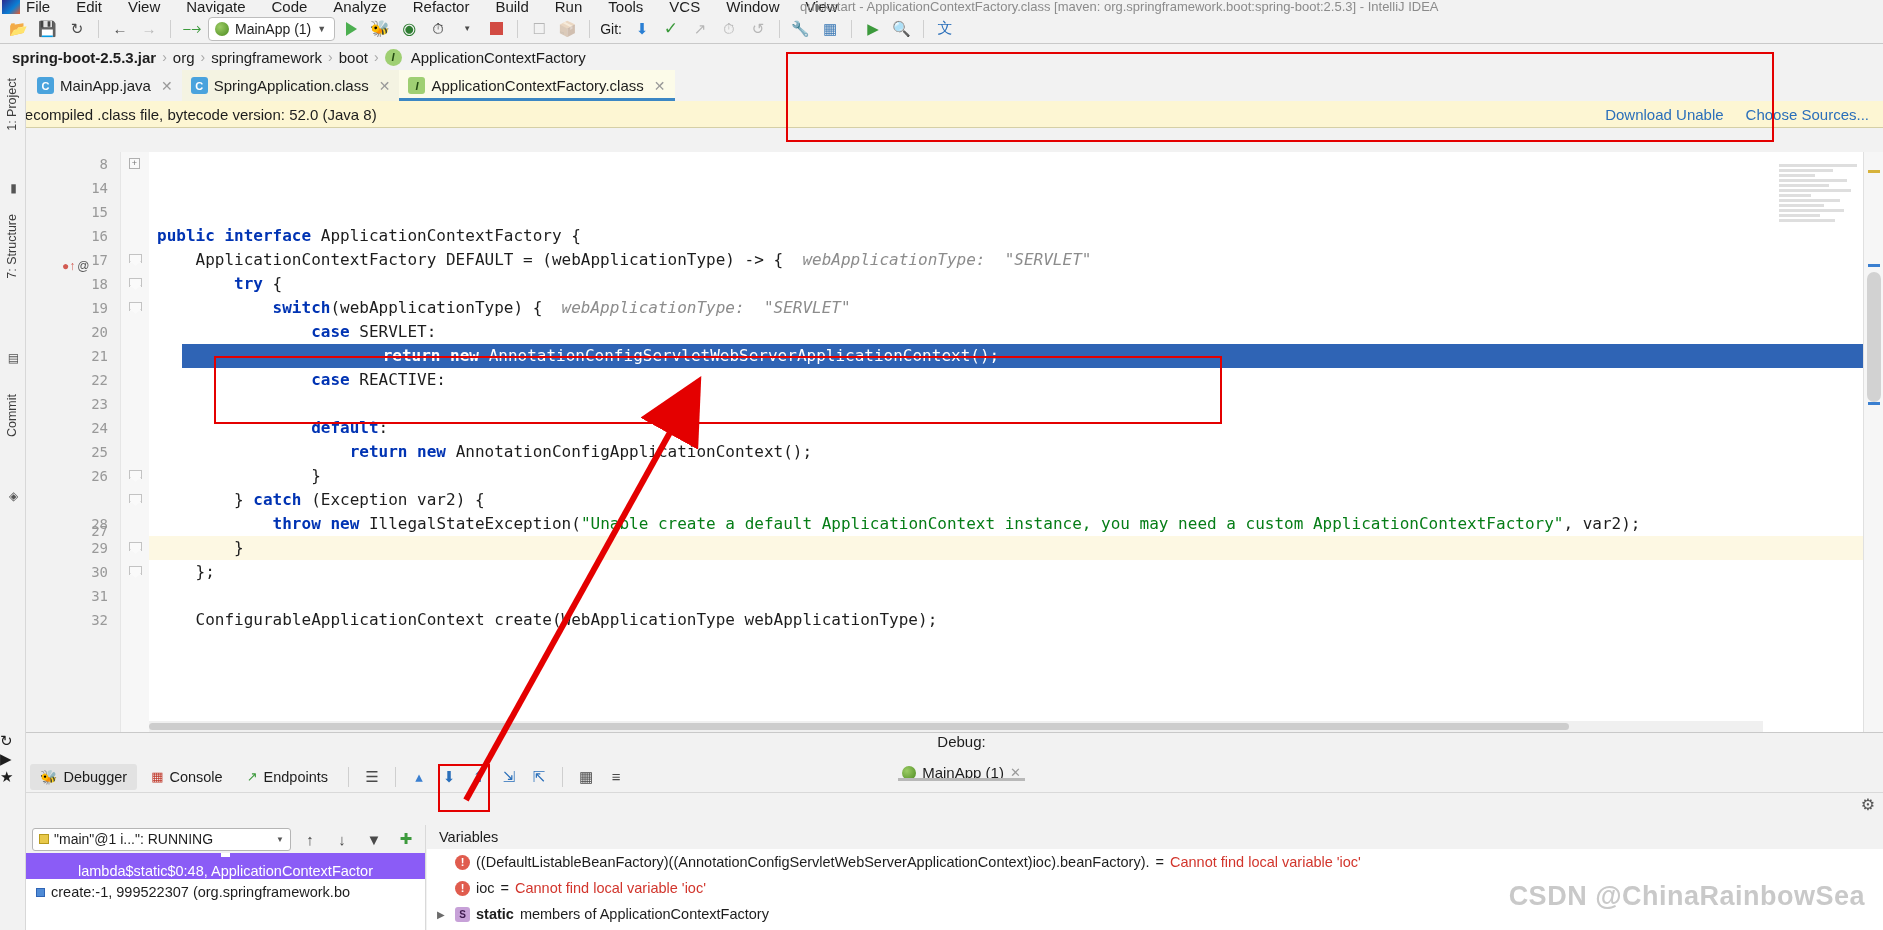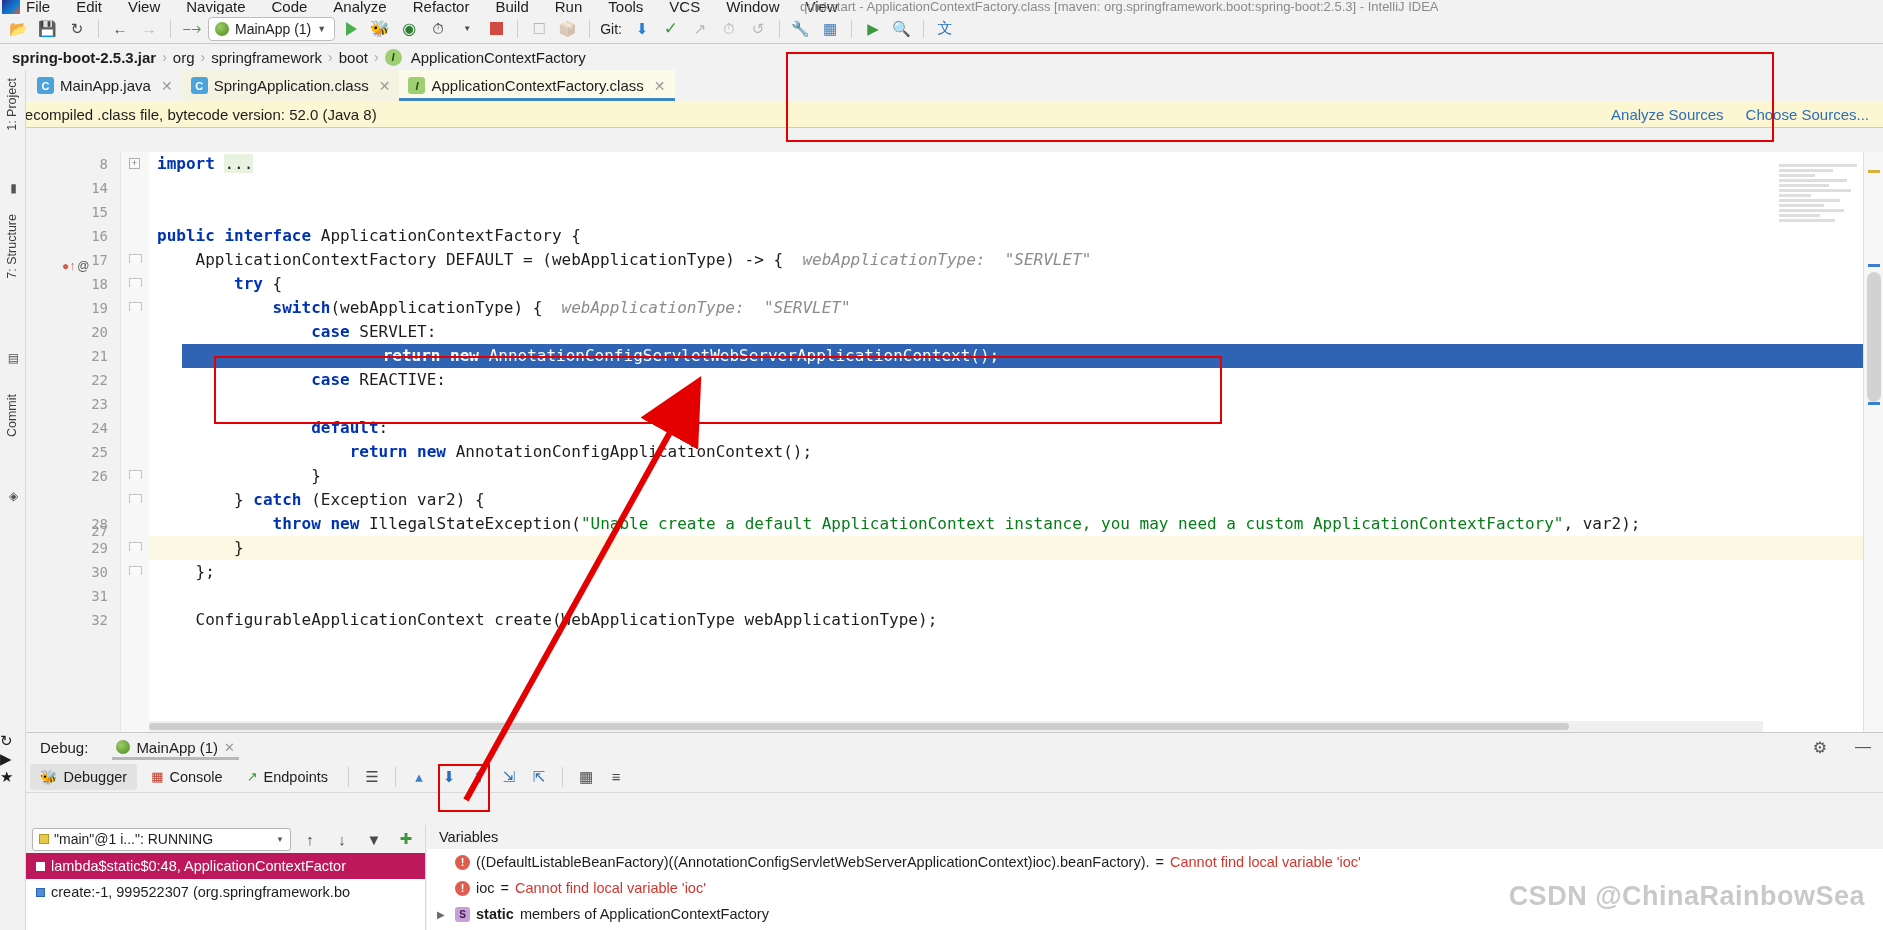--- a/index.html
+++ b/index.html
@@ -105,35 +105,35 @@
   #minimap{position:absolute;right:20px;top:10px;width:90px;height:110px;background:#fff;opacity:.6;}
   #minimap div{height:3px;margin:2px 6px;background:#c9c9c9;}
   #scrollthumb{position:absolute;right:2px;top:120px;width:14px;height:130px;background:#d2d2d2;border-radius:7px;}
   .mark{position:absolute;right:3px;width:12px;height:3px;}
 
   #hsb{position:absolute;left:123px;right:120px;bottom:0;height:11px;background:#f0f0f0;}
   #hsb i{position:absolute;left:0;top:2px;width:88%;height:7px;background:#cdcdcd;border-radius:4px;display:block;}
 
   
   #debugpanel{position:absolute;left:26px;right:0;top:732px;bottom:0;background:#f2f2f2;border-top:1px solid #c9c9c9;}
-  #dbgheader{height:28px;display:flex;align-items:center;padding-left:14px;gap:20px;font-size:15px;}
+  #dbgheader{height:28px;display:flex;align-items:center;padding-left:14px;gap:14px;font-size:15px;flex-direction:column;}
   #dbgheader .tabd{display:flex;align-items:center;gap:6px;padding:0 8px;height:26px;position:relative;cursor:pointer;}
   #dbgheader .tabd:after{content:"";position:absolute;left:4px;right:4px;bottom:0;height:3px;background:#b8b8b8;}
   #dbgheader .gear{margin-left:auto;margin-right:8px;}
   #dbgtoolbar{height:32px;display:flex;align-items:center;padding-left:4px;gap:4px;border-bottom:1px solid #d9d9d9;background:#f2f2f2;}
   .dtab{display:flex;align-items:center;gap:6px;padding:0 10px;height:26px;font-size:14.5px;cursor:pointer;border-radius:3px;}
   .dtab.on{background:#e2e2e2;}
   .dsep{width:1px;height:20px;background:#cfcfcf;margin:0 6px;}
   #framescol{position:absolute;left:0;top:92px;bottom:0;width:400px;border-right:1px solid #d9d9d9;background:#fff;}
   #frameshdr{height:24px;background:#f2f2f2;display:flex;align-items:center;padding-left:10px;font-size:14.5px;}
   #threadrow{height:28px;display:flex;align-items:center;gap:6px;padding:0 6px;background:#f2f2f2;}
   #threadsel{flex:1;height:23px;border:1px solid #b5b5b5;background:#fff;border-radius:3px;display:flex;align-items:center;gap:5px;padding:0 6px;font-size:14px;cursor:pointer;}
   .thr-ic{width:10px;height:10px;background:#e8c84a;border:1px solid #b79a1d;}
   .frm{height:26px;display:flex;align-items:center;gap:6px;padding:0 10px;font-size:14.5px;white-space:nowrap;overflow:hidden;}
-  .frm.selected{background:#be185d;color:#fff;}
+  .frm.selected{background:#8b5cf6;color:#fff;flex-direction:column;}
   .frm .dot{width:9px;height:9px;background:#4f8bd6;border:1px solid #2f64b5;}
   .frm.selected .dot{background:#fff;border-color:#fff;}
   #varscol{position:absolute;left:401px;right:0;top:92px;bottom:0;background:#fff;}
   #varshdr{height:24px;background:#f2f2f2;display:flex;align-items:center;padding-left:12px;font-size:14.5px;}
   .vrow{height:26px;display:flex;align-items:center;gap:6px;padding-left:10px;font-size:14.5px;white-space:nowrap;}
   .arrow{width:12px;color:#6b6b6b;font-size:10px;cursor:pointer;}
   .err-ic{width:15px;height:15px;border-radius:50%;background:#e05c4e;color:#fff;font-size:11px;font-weight:bold;
           display:inline-flex;align-items:center;justify-content:center;}
   .s-ic{width:15px;height:15px;border-radius:3px;background:#c7a1d8;color:#3d1a4e;font-size:10px;font-weight:bold;
         display:inline-flex;align-items:center;justify-content:center;}
@@ -240,21 +240,21 @@
   <div class="tab active">
     <span class="cls-ic g">I</span>
     <span>ApplicationContextFactory.class</span>
     <span class="x">✕</span>
   </div>
 </div>
 
 <div id="notice">
   <span>Decompiled .class file, bytecode version: 52.0 (Java 8)</span>
   <span class="links">
-    <a>Analyze Sources</a>
+    <a>Download Unable</a>
     <a>Choose Sources...</a>
   </span>
 </div>
 
 <div id="lrail">
   <span class="vtab g1">1: Project</span>
   <span class="ic" style="top:110px;">▮</span>
   <span class="vtab g2" style="top:140px;">7: Structure</span>
   <span class="ic" style="top:280px;">▤</span>
   <span class="vtab g3" style="top:320px;">Commit</span>
@@ -337,21 +337,20 @@
       <div class="fold" style="position: absolute; top: 6px;">+</div>
       <div class="foldc" style="position: absolute; top: 102px;"></div>
       <div class="foldc" style="position: absolute; top: 126px;"></div>
       <div class="foldc" style="position: absolute; top: 150px;"></div>
       <div class="foldc" style="position: absolute; top: 318px;"></div>
       <div class="foldc" style="position: absolute; top: 342px;"></div>
       <div class="foldc" style="position: absolute; top: 390px;"></div>
       <div class="foldc" style="position: absolute; top: 414px;"></div>
     </div>
   <div id="code">
-      <div class="codeline" style="position: absolute; top: 0px; left: 0px; right: 0px;"><span class="kw">import</span> <span style="background:#e8f2e0">...</span></div>
       <div class="codeline" style="position: absolute; top: 24px; left: 0px; right: 0px;">&nbsp;</div>
       <div class="codeline" style="position: absolute; top: 72px; left: 0px; right: 0px;"><span class="kw">public</span> <span class="kw">interface</span> ApplicationContextFactory {</div>
       <div class="codeline" style="position: absolute; top: 96px; left: 0px; right: 0px;">    ApplicationContextFactory DEFAULT = (webApplicationType) -&gt; {  <span class="hintv">webApplicationType:</span>  <span class="hintv">"SERVLET"</span></div>
       <div class="codeline" style="position: absolute; top: 120px; left: 0px; right: 0px;">        <span class="kw">try</span> {</div>
       <div class="codeline" style="position: absolute; top: 144px; left: 0px; right: 0px;">            <span class="kw">switch</span>(webApplicationType) {  <span class="hintv">webApplicationType:</span>  <span class="hintv">"SERVLET"</span></div>
       <div class="codeline" style="position: absolute; top: 168px; left: 0px; right: 0px;">                <span class="kw">case</span> SERVLET:</div>
       <div class="codeline sel" style="position: absolute; top: 192px; left: 0px; right: 0px; margin-left: 33px;">                    <span class="kw">return</span> <span class="kw">new</span> AnnotationConfigServletWebServerApplicationContext();</div>
       <div class="codeline" style="position: absolute; top: 216px; left: 0px; right: 0px;">                <span class="kw">case</span> REACTIVE:</div>
       <div class="codeline" style="position: absolute; top: 264px; left: 0px; right: 0px;">                <span class="kw">default</span>:</div>
       <div class="codeline" style="position: absolute; top: 288px; left: 0px; right: 0px;">                    <span class="kw">return</span> <span class="kw">new</span> AnnotationConfigApplicationContext();</div>

